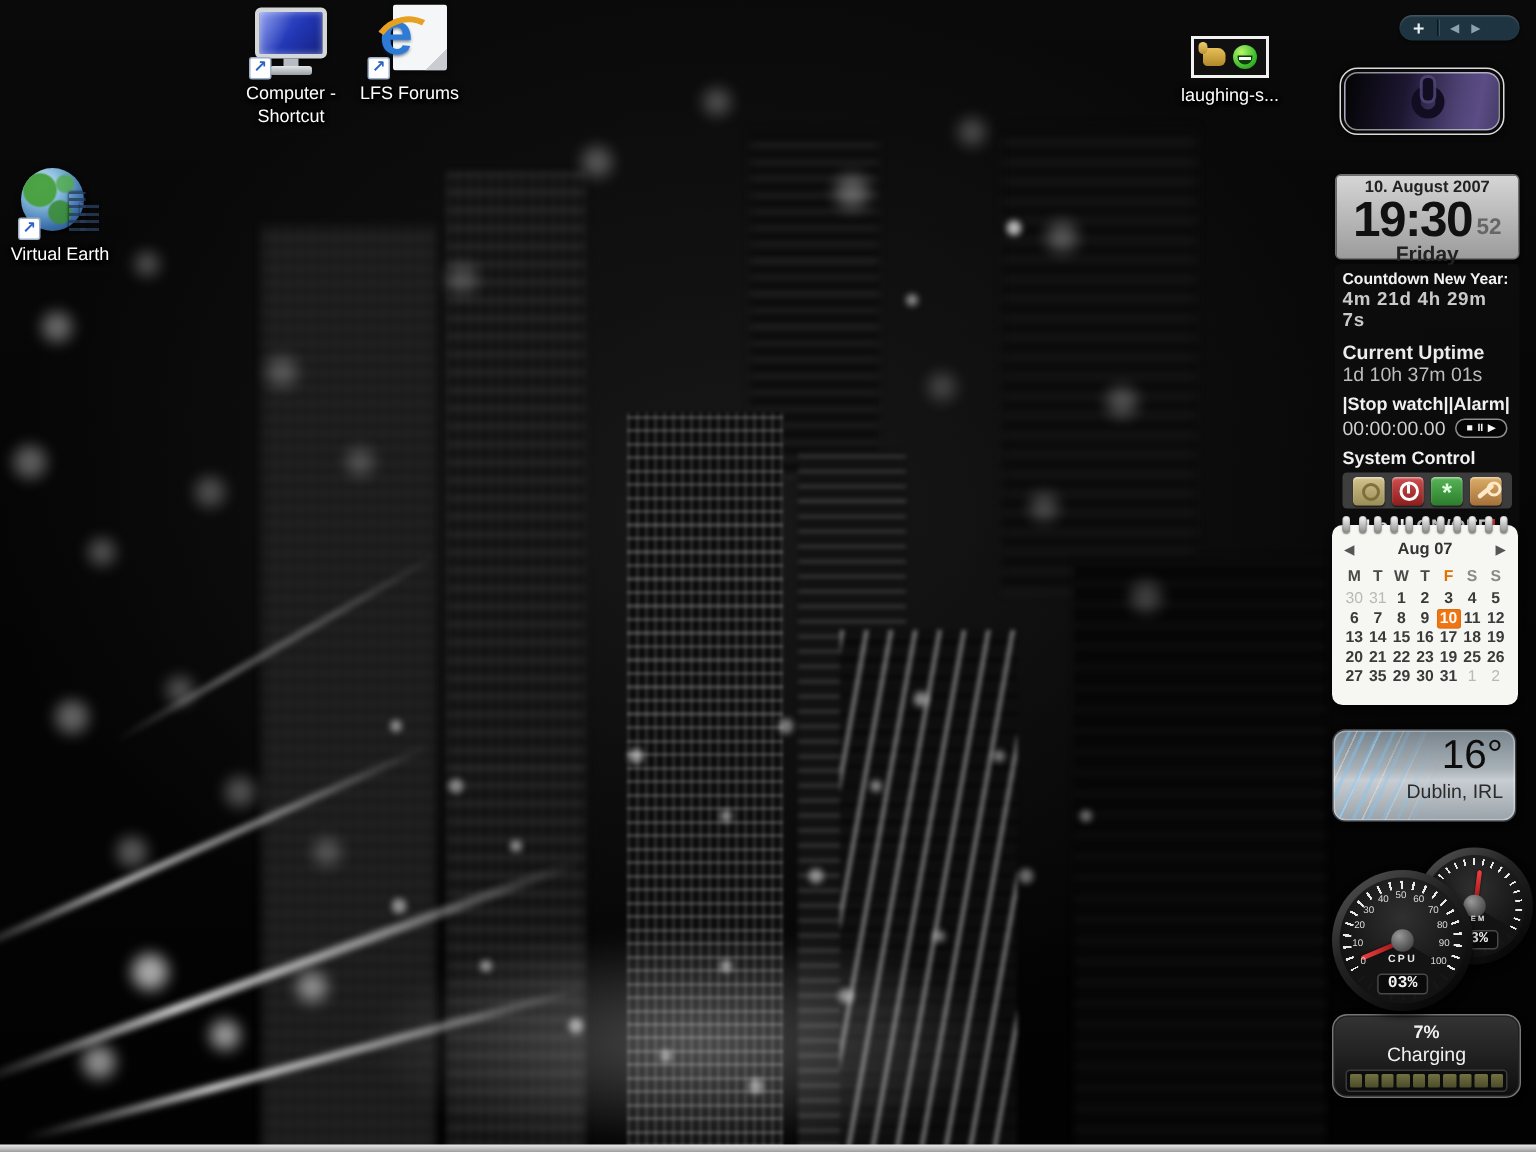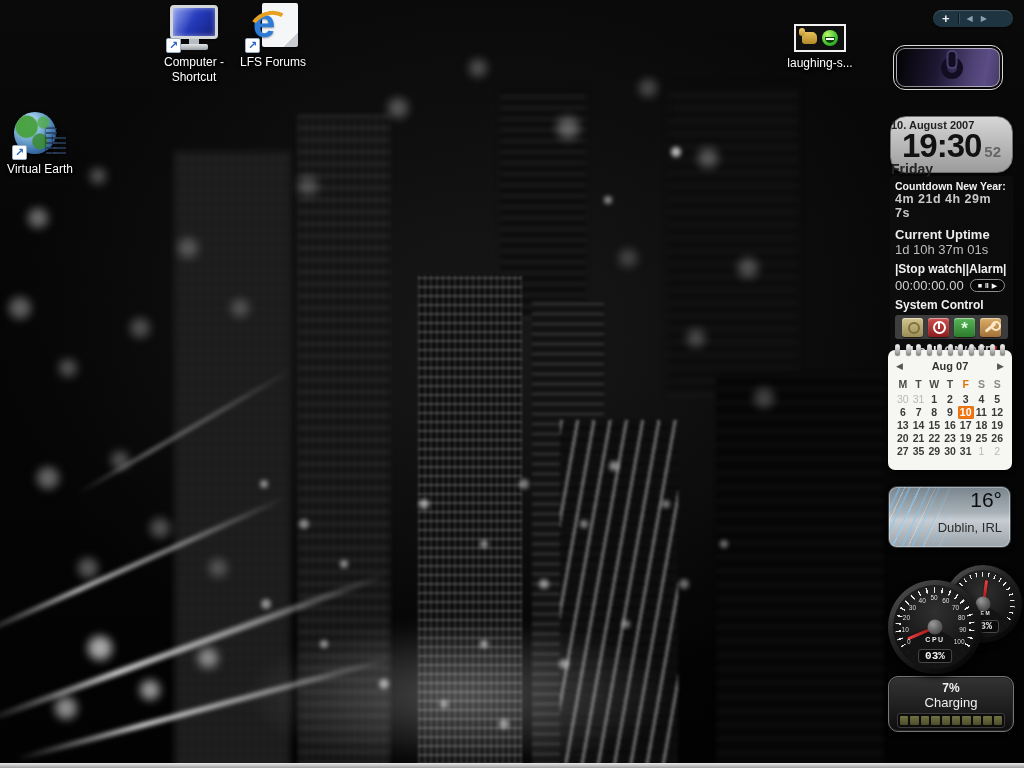--- a/index.html
+++ b/index.html
@@ -150,23 +150,23 @@
         box-shadow:0 0 4px rgba(0,0,0,.8); }
   .pwr-in { width:100%; height:100%; border-radius:9px; border:1px solid rgba(255,255,255,.55);
         background:linear-gradient(100deg,#030303,#1c1630 38%,#4e4274 72%,#5b4d85 86%,#463b68);
         position:relative; overflow:hidden; }
   .pwr-glyph { position:absolute; left:44px; top:8px; width:22px; height:22px; border:6px solid #120d20;
         border-radius:50%; }
   .pwr-glyph::before { content:""; position:absolute; left:50%; top:-11px; transform:translateX(-50%);
         width:7px; height:15px; background:#120d20; border-radius:3px; box-shadow:0 0 0 2px rgba(78,66,116,.9); }
 
   
-  .clock-light { position:absolute; left:890px; top:116px; width:123px; height:57px; 
+  .clock-light { position:absolute; left:890px; top:116px; width:123px; height:57px; text-align:center;
         background:linear-gradient(180deg,rgba(225,225,225,.95),rgba(168,168,168,.92));
-        border:1px solid #6f6f6f; border-radius:16px; box-shadow:0 1px 3px rgba(0,0,0,.6); cursor:default; }
+        border:1px solid #6f6f6f; border-radius:4px; box-shadow:0 1px 3px rgba(0,0,0,.6); cursor:default; }
   .ck-date { font-size:11px; font-weight:bold; color:#222; margin-top:2px; }
   .ck-timerow { display:flex; justify-content:center; align-items:flex-end; line-height:.85; margin-top:1px; }
   .ck-time { font-size:33px; font-weight:bold; color:#111; letter-spacing:-1px; }
   .ck-sec { font-size:15px; font-weight:bold; color:#666; margin-left:3px; margin-bottom:1px; }
   .ck-day { font-size:14px; font-weight:bold; color:#222; margin-top:1px; }
   .clock-dark { position:absolute; left:890px; top:176px; width:123px; padding:4px 5px 5px;
         background:rgba(16,16,16,.55); border-radius:3px; color:#eee; }
   .cd-lbl { font-size:10.5px; font-weight:bold; color:#f2f2f2; }
   .cd-val { font-size:12.5px; font-weight:bold; color:#c9c9c9; letter-spacing:.5px; }
   .cd-up-lbl { font-size:13px; font-weight:bold; color:#ececec; margin-top:7px; }
@@ -223,21 +223,21 @@
   
   .wx { position:absolute; left:888px; top:486px; width:123px; height:62px; border-radius:9px;
         background:linear-gradient(180deg,#78848d,#a7b0b6 42%,#c7cdd2 55%,#9aa3aa);
         border:1px solid rgba(20,20,20,.7); box-shadow:0 0 0 1px rgba(255,255,255,.35) inset,0 2px 4px rgba(0,0,0,.7);
         overflow:hidden; cursor:default; }
   .wx-fiber { position:absolute; left:0; top:0; bottom:0; width:58%;
         background:repeating-linear-gradient(115deg,rgba(120,200,255,.45) 0 2px,transparent 2px 9px),
                    repeating-linear-gradient(115deg,rgba(255,255,255,.3) 0 1px,transparent 1px 14px);
         -webkit-mask-image:linear-gradient(90deg,#000 35%,transparent);
         mask-image:linear-gradient(90deg,#000 35%,transparent); }
-  .wx-temp { position:absolute; right:8px; top:1px; font-size:21px; color:#0d0d0d; }
+  .wx-temp { position:absolute; right:8px; top:1px; font-size:27px; color:#0d0d0d; }
   .wx-loc { position:absolute; right:8px; top:33px; font-size:13px; color:#2b2b2b; }
 
   
   .gauge { position:absolute; border-radius:50%; background:linear-gradient(145deg,#5a5a5a,#232323 40%,#000);
         box-shadow:0 3px 6px rgba(0,0,0,.8); }
   .gauge-mem { left:944px; top:565px; width:78px; height:78px; padding:5px; }
   .gauge-cpu { left:888px; top:580px; width:94px; height:94px; padding:5px; z-index:2; }
   .dial { position:relative; width:100%; height:100%; border-radius:50%;
         background:radial-gradient(circle at 50% 32%, #303030, #161616 55%, #0a0a0a); overflow:hidden; }
   .ticks { position:absolute; inset:2px; border-radius:50%;

